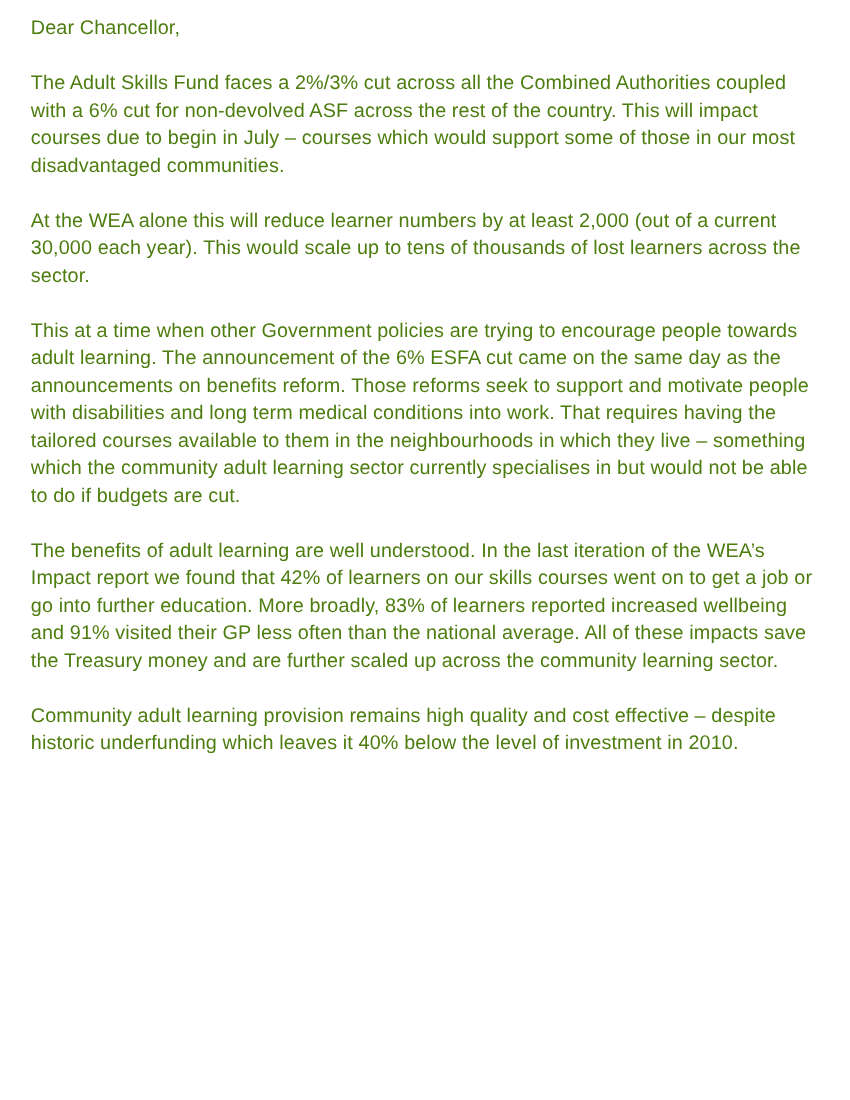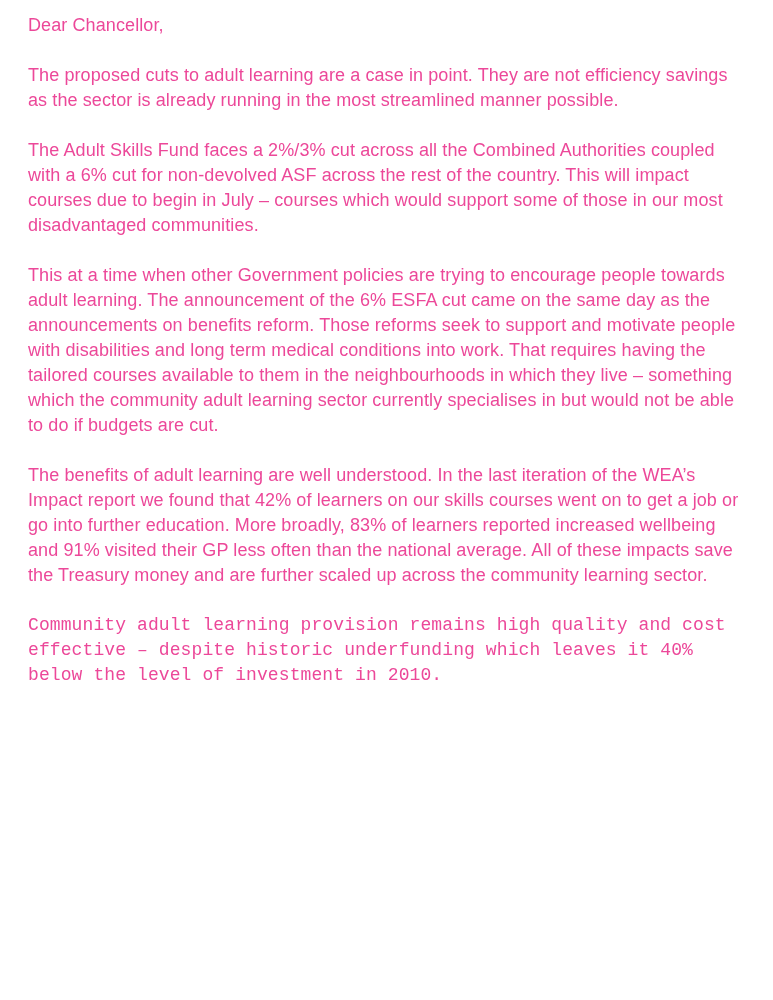--- a/index.html
+++ b/index.html
@@ -25,28 +25,27 @@
     font-size: 18px;
     line-height: 25px;
     letter-spacing: 0.1px;
     font-weight: 400;
   }
   .letter-body p {
     margin: 0 0 25px 0;
   }
   .letter-body p:last-child {
     margin-bottom: 0;
-    font-family: Liberation Mono, monospace;
   }
 </style>
 </head>
 <body>
 
 <div class="letter-page" style="background: rgb(255, 255, 255);">
-  <div class="letter-body" style="color: #ec4899;">
+  <div class="letter-body" style="color: #4d7c0f;">
     <p>Dear Chancellor,</p>
-    <p>The proposed cuts to adult learning are a case in point. They are not efficiency savings as the sector is already running in the most streamlined manner possible.</p>
     <p>The Adult Skills Fund faces a 2%/3% cut across all the Combined Authorities coupled with a 6% cut for non-devolved ASF across the rest of the country. This will impact courses due to begin in July – courses which would support some of those in our most disadvantaged communities.</p>
+    <p>At the WEA alone this will reduce learner numbers by at least 2,000 (out of a current 30,000 each year). This would scale up to tens of thousands of lost learners across the sector.</p>
     <p>This at a time when other Government policies are trying to encourage people towards adult learning. The announcement of the 6% ESFA cut came on the same day as the announcements on benefits reform. Those reforms seek to support and motivate people with disabilities and long term medical conditions into work. That requires having the tailored courses available to them in the neighbourhoods in which they live – something which the community adult learning sector currently specialises in but would not be able to do if budgets are cut.</p>
     <p>The benefits of adult learning are well understood. In the last iteration of the WEA’s Impact report we found that 42% of learners on our skills courses went on to get a job or go into further education. More broadly, 83% of learners reported increased wellbeing and 91% visited their GP less often than the national average. All of these impacts save the Treasury money and are further scaled up across the community learning sector.</p>
     <p>Community adult learning provision remains high quality and cost effective – despite historic underfunding which leaves it 40% below the level of investment in 2010.</p>
   </div>
 </div>
 
 </body></html>

